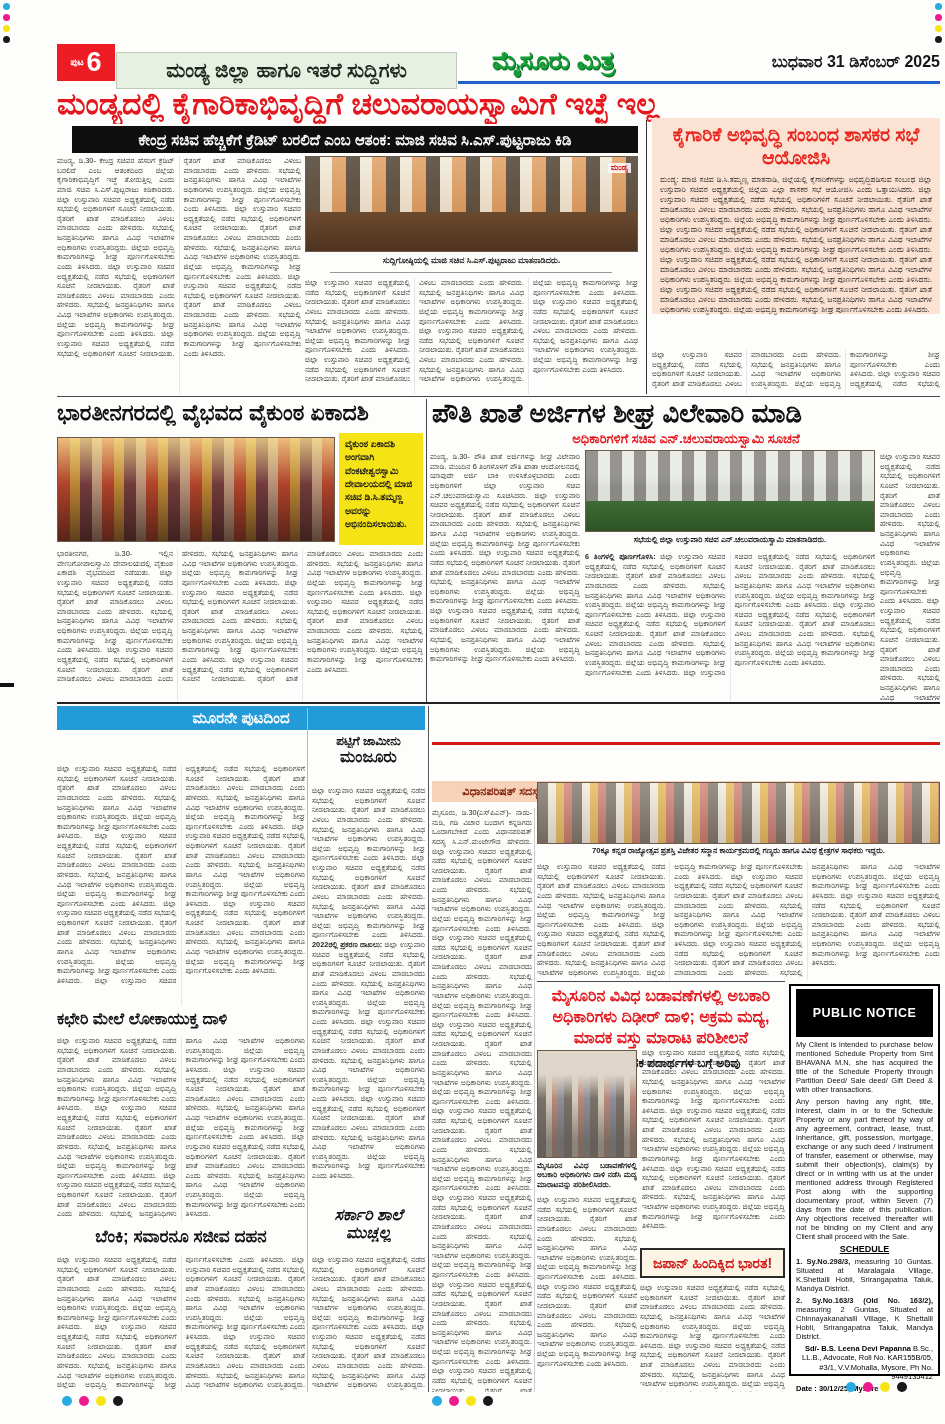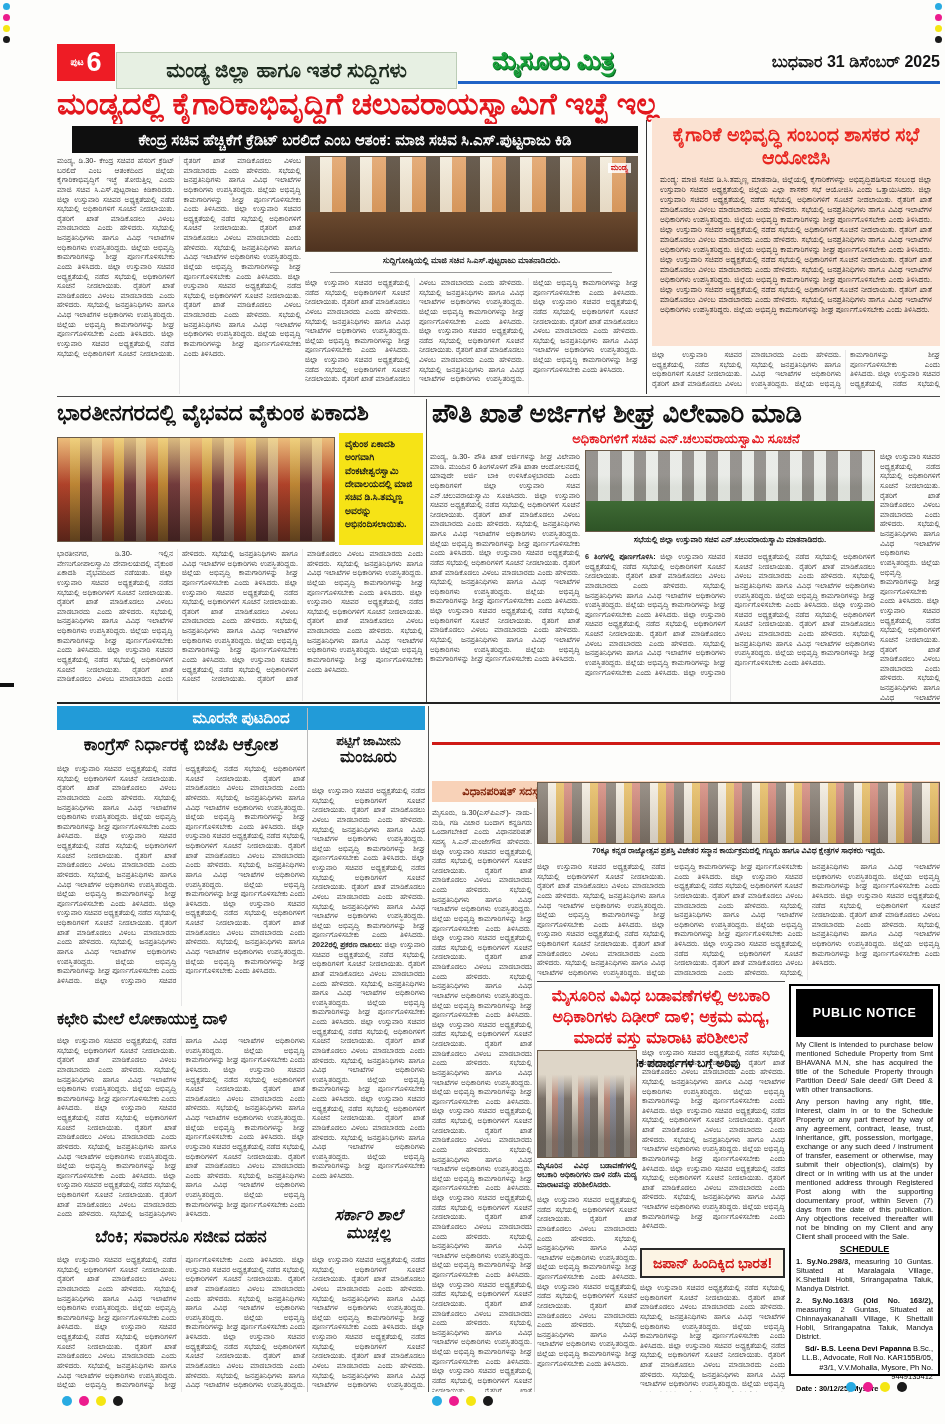--- a/index.html
+++ b/index.html
@@ -49,21 +49,21 @@
     linear-gradient(180deg,#e8ece9 0 30%,rgba(232,236,233,0) 45%);}
   .photo-raj{background-color:#e3d7c6;background-image:
     repeating-linear-gradient(90deg,rgba(50,40,35,.45) 0 10px,rgba(250,245,235,.5) 10px 18px,rgba(230,170,40,.55) 18px 26px,rgba(190,40,30,.4) 26px 34px),
     linear-gradient(180deg,#efe9dd,rgba(60,50,40,.35));}
   .photo-crowd{background-color:#b9b0a4;background-image:
     linear-gradient(180deg,#ded6c8 0 22%,rgba(0,0,0,0) 45%,rgba(90,85,78,.6) 85%),
     repeating-linear-gradient(90deg,rgba(60,50,45,.5) 0 8px,rgba(240,230,215,.5) 8px 14px,rgba(180,60,40,.35) 14px 20px,rgba(60,80,140,.35) 20px 26px);}
   .photo-label{position:absolute;right:6px;top:6px;background:rgba(255,255,255,.85);color:#d01515;
     font-size:8px;font-weight:bold;padding:0 3px;}
   
-  .pinkbox{left:652px;top:118px;width:288px;height:228px;background:#fbe2d2;box-sizing:border-box;padding:6px 8px;}
+  .pinkbox{left:652px;top:118px;width:288px;height:196px;background:#fbe2d2;box-sizing:border-box;padding:6px 8px;}
   .pinkbox .ph{font-size:19px;font-weight:bold;color:#e8251f;text-align:center;line-height:1.2;margin-bottom:5px;}
   .pinkbox .pb{font-size:7.6px;line-height:1.32;text-align:justify;color:#222;overflow:hidden;height:158px;}
   .yellowbox{left:339px;top:433px;width:84px;height:112px;background:#f6e316;box-sizing:border-box;
     padding:5px 6px;font-size:9.2px;font-weight:bold;color:#1a1a1a;line-height:1.45;overflow:hidden;}
   .blueband{left:57px;top:706px;width:368px;height:24px;background:#229bd8;color:#fff;font-size:15px;
     font-weight:bold;text-align:center;line-height:24px;}
   .subpeach{left:432px;top:781px;width:508px;height:21px;background:#f8d2b8;color:#7c1d04;font-size:11px;
     font-weight:bold;text-align:center;line-height:21px;white-space:nowrap;overflow:hidden;}
   .japanbox{left:640px;top:1248px;width:145px;height:30px;border:2px solid #2a2a2a;background:#fcf4e4;
     box-sizing:border-box;color:#d01515;font-size:14px;font-weight:bold;text-align:center;line-height:26px;
@@ -166,21 +166,20 @@
   <div class="abs body-t c2" style="left:585px;top:552px;width:290px;height:150px;">
     <span class="b">6 ತಿಂಗಳಲ್ಲಿ ಪೂರ್ಣಗೊಳಿಸಿ: </span><span>ಜಿಲ್ಲಾ ಉಸ್ತುವಾರಿ ಸಚಿವರ ಅಧ್ಯಕ್ಷತೆಯಲ್ಲಿ ನಡೆದ ಸಭೆಯಲ್ಲಿ ಅಧಿಕಾರಿಗಳಿಗೆ ಸೂಚನೆ ನೀಡಲಾಯಿತು. ರೈತರಿಗೆ ಖಾತೆ ಮಾಡಿಕೊಡಲು ವಿಳಂಬ ಮಾಡಬಾರದು ಎಂದು ಹೇಳಿದರು. ಸಭೆಯಲ್ಲಿ ಜನಪ್ರತಿನಿಧಿಗಳು ಹಾಗೂ ವಿವಿಧ ಇಲಾಖೆಗಳ ಅಧಿಕಾರಿಗಳು ಉಪಸ್ಥಿತರಿದ್ದರು. ಜಿಲ್ಲೆಯ ಅಭಿವೃದ್ಧಿ ಕಾಮಗಾರಿಗಳನ್ನು ಶೀಘ್ರ ಪೂರ್ಣಗೊಳಿಸಬೇಕು ಎಂದು ತಿಳಿಸಿದರು. ಜಿಲ್ಲಾ ಉಸ್ತುವಾರಿ ಸಚಿವರ ಅಧ್ಯಕ್ಷತೆಯಲ್ಲಿ ನಡೆದ ಸಭೆಯಲ್ಲಿ ಅಧಿಕಾರಿಗಳಿಗೆ ಸೂಚನೆ ನೀಡಲಾಯಿತು. ರೈತರಿಗೆ ಖಾತೆ ಮಾಡಿಕೊಡಲು ವಿಳಂಬ ಮಾಡಬಾರದು ಎಂದು ಹೇಳಿದರು. ಸಭೆಯಲ್ಲಿ ಜನಪ್ರತಿನಿಧಿಗಳು ಹಾಗೂ ವಿವಿಧ ಇಲಾಖೆಗಳ ಅಧಿಕಾರಿಗಳು ಉಪಸ್ಥಿತರಿದ್ದರು. ಜಿಲ್ಲೆಯ ಅಭಿವೃದ್ಧಿ ಕಾಮಗಾರಿಗಳನ್ನು ಶೀಘ್ರ ಪೂರ್ಣಗೊಳಿಸಬೇಕು ಎಂದು ತಿಳಿಸಿದರು. ಜಿಲ್ಲಾ ಉಸ್ತುವಾರಿ ಸಚಿವರ ಅಧ್ಯಕ್ಷತೆಯಲ್ಲಿ ನಡೆದ ಸಭೆಯಲ್ಲಿ ಅಧಿಕಾರಿಗಳಿಗೆ ಸೂಚನೆ ನೀಡಲಾಯಿತು. ರೈತರಿಗೆ ಖಾತೆ ಮಾಡಿಕೊಡಲು ವಿಳಂಬ ಮಾಡಬಾರದು ಎಂದು ಹೇಳಿದರು. ಸಭೆಯಲ್ಲಿ ಜನಪ್ರತಿನಿಧಿಗಳು ಹಾಗೂ ವಿವಿಧ ಇಲಾಖೆಗಳ ಅಧಿಕಾರಿಗಳು ಉಪಸ್ಥಿತರಿದ್ದರು. ಜಿಲ್ಲೆಯ ಅಭಿವೃದ್ಧಿ ಕಾಮಗಾರಿಗಳನ್ನು ಶೀಘ್ರ ಪೂರ್ಣಗೊಳಿಸಬೇಕು ಎಂದು ತಿಳಿಸಿದರು. ಜಿಲ್ಲಾ ಉಸ್ತುವಾರಿ ಸಚಿವರ ಅಧ್ಯಕ್ಷತೆಯಲ್ಲಿ ನಡೆದ ಸಭೆಯಲ್ಲಿ ಅಧಿಕಾರಿಗಳಿಗೆ ಸೂಚನೆ ನೀಡಲಾಯಿತು. ರೈತರಿಗೆ ಖಾತೆ ಮಾಡಿಕೊಡಲು ವಿಳಂಬ ಮಾಡಬಾರದು ಎಂದು ಹೇಳಿದರು. ಸಭೆಯಲ್ಲಿ ಜನಪ್ರತಿನಿಧಿಗಳು ಹಾಗೂ ವಿವಿಧ ಇಲಾಖೆಗಳ ಅಧಿಕಾರಿಗಳು ಉಪಸ್ಥಿತರಿದ್ದರು. ಜಿಲ್ಲೆಯ ಅಭಿವೃದ್ಧಿ ಕಾಮಗಾರಿಗಳನ್ನು ಶೀಘ್ರ ಪೂರ್ಣಗೊಳಿಸಬೇಕು ಎಂದು ತಿಳಿಸಿದರು. </span>
   </div>
   <div class="abs body-t" style="left:880px;top:452px;width:60px;height:250px;">
     <span>ಜಿಲ್ಲಾ ಉಸ್ತುವಾರಿ ಸಚಿವರ ಅಧ್ಯಕ್ಷತೆಯಲ್ಲಿ ನಡೆದ ಸಭೆಯಲ್ಲಿ ಅಧಿಕಾರಿಗಳಿಗೆ ಸೂಚನೆ ನೀಡಲಾಯಿತು. ರೈತರಿಗೆ ಖಾತೆ ಮಾಡಿಕೊಡಲು ವಿಳಂಬ ಮಾಡಬಾರದು ಎಂದು ಹೇಳಿದರು. ಸಭೆಯಲ್ಲಿ ಜನಪ್ರತಿನಿಧಿಗಳು ಹಾಗೂ ವಿವಿಧ ಇಲಾಖೆಗಳ ಅಧಿಕಾರಿಗಳು ಉಪಸ್ಥಿತರಿದ್ದರು. ಜಿಲ್ಲೆಯ ಅಭಿವೃದ್ಧಿ ಕಾಮಗಾರಿಗಳನ್ನು ಶೀಘ್ರ ಪೂರ್ಣಗೊಳಿಸಬೇಕು ಎಂದು ತಿಳಿಸಿದರು. ಜಿಲ್ಲಾ ಉಸ್ತುವಾರಿ ಸಚಿವರ ಅಧ್ಯಕ್ಷತೆಯಲ್ಲಿ ನಡೆದ ಸಭೆಯಲ್ಲಿ ಅಧಿಕಾರಿಗಳಿಗೆ ಸೂಚನೆ ನೀಡಲಾಯಿತು. ರೈತರಿಗೆ ಖಾತೆ ಮಾಡಿಕೊಡಲು ವಿಳಂಬ ಮಾಡಬಾರದು ಎಂದು ಹೇಳಿದರು. ಸಭೆಯಲ್ಲಿ ಜನಪ್ರತಿನಿಧಿಗಳು ಹಾಗೂ ವಿವಿಧ ಇಲಾಖೆಗಳ ಅಧಿಕಾರಿಗಳು ಉಪಸ್ಥಿತರಿದ್ದರು. ಜಿಲ್ಲೆಯ ಅಭಿವೃದ್ಧಿ ಕಾಮಗಾರಿಗಳನ್ನು ಶೀಘ್ರ ಪೂರ್ಣಗೊಳಿಸಬೇಕು ಎಂದು ತಿಳಿಸಿದರು. </span>
   </div>
 
   <div class="abs hsep" style="left:57px;top:702px;width:883px;height:2px;background:#222;"></div>
 
   <div class="abs blueband">ಮೂರನೇ ಪುಟದಿಂದ</div>
-  <div class="abs h-black h-center" style="left:57px;top:735px;width:248px;height:24px;font-size:17px;">ಕಾಂಗ್ರೆಸ್ ನಿರ್ಧಾರಕ್ಕೆ ಬಿಜೆಪಿ ಆಕ್ರೋಶ</div>
   <div class="abs" style="left:312px;top:734px;width:113px;height:46px;text-align:center;">
     <div class="h-black" style="font-size:12px;">ಪಟ್ಟಿಗೆ ಜಾಮೀನು</div>
     <div class="h-black" style="font-size:16px;">ಮಂಜೂರು</div>
   </div>
   <div class="abs vsep" style="left:307px;top:708px;height:684px;background:#bbb;"></div>
 
   <div class="abs body-t c2" style="left:57px;top:764px;width:248px;height:242px;">
     <span>ಜಿಲ್ಲಾ ಉಸ್ತುವಾರಿ ಸಚಿವರ ಅಧ್ಯಕ್ಷತೆಯಲ್ಲಿ ನಡೆದ ಸಭೆಯಲ್ಲಿ ಅಧಿಕಾರಿಗಳಿಗೆ ಸೂಚನೆ ನೀಡಲಾಯಿತು. ರೈತರಿಗೆ ಖಾತೆ ಮಾಡಿಕೊಡಲು ವಿಳಂಬ ಮಾಡಬಾರದು ಎಂದು ಹೇಳಿದರು. ಸಭೆಯಲ್ಲಿ ಜನಪ್ರತಿನಿಧಿಗಳು ಹಾಗೂ ವಿವಿಧ ಇಲಾಖೆಗಳ ಅಧಿಕಾರಿಗಳು ಉಪಸ್ಥಿತರಿದ್ದರು. ಜಿಲ್ಲೆಯ ಅಭಿವೃದ್ಧಿ ಕಾಮಗಾರಿಗಳನ್ನು ಶೀಘ್ರ ಪೂರ್ಣಗೊಳಿಸಬೇಕು ಎಂದು ತಿಳಿಸಿದರು. ಜಿಲ್ಲಾ ಉಸ್ತುವಾರಿ ಸಚಿವರ ಅಧ್ಯಕ್ಷತೆಯಲ್ಲಿ ನಡೆದ ಸಭೆಯಲ್ಲಿ ಅಧಿಕಾರಿಗಳಿಗೆ ಸೂಚನೆ ನೀಡಲಾಯಿತು. ರೈತರಿಗೆ ಖಾತೆ ಮಾಡಿಕೊಡಲು ವಿಳಂಬ ಮಾಡಬಾರದು ಎಂದು ಹೇಳಿದರು. ಸಭೆಯಲ್ಲಿ ಜನಪ್ರತಿನಿಧಿಗಳು ಹಾಗೂ ವಿವಿಧ ಇಲಾಖೆಗಳ ಅಧಿಕಾರಿಗಳು ಉಪಸ್ಥಿತರಿದ್ದರು. ಜಿಲ್ಲೆಯ ಅಭಿವೃದ್ಧಿ ಕಾಮಗಾರಿಗಳನ್ನು ಶೀಘ್ರ ಪೂರ್ಣಗೊಳಿಸಬೇಕು ಎಂದು ತಿಳಿಸಿದರು. ಜಿಲ್ಲಾ ಉಸ್ತುವಾರಿ ಸಚಿವರ ಅಧ್ಯಕ್ಷತೆಯಲ್ಲಿ ನಡೆದ ಸಭೆಯಲ್ಲಿ ಅಧಿಕಾರಿಗಳಿಗೆ ಸೂಚನೆ ನೀಡಲಾಯಿತು. ರೈತರಿಗೆ ಖಾತೆ ಮಾಡಿಕೊಡಲು ವಿಳಂಬ ಮಾಡಬಾರದು ಎಂದು ಹೇಳಿದರು. ಸಭೆಯಲ್ಲಿ ಜನಪ್ರತಿನಿಧಿಗಳು ಹಾಗೂ ವಿವಿಧ ಇಲಾಖೆಗಳ ಅಧಿಕಾರಿಗಳು ಉಪಸ್ಥಿತರಿದ್ದರು. ಜಿಲ್ಲೆಯ ಅಭಿವೃದ್ಧಿ ಕಾಮಗಾರಿಗಳನ್ನು ಶೀಘ್ರ ಪೂರ್ಣಗೊಳಿಸಬೇಕು ಎಂದು ತಿಳಿಸಿದರು. ಜಿಲ್ಲಾ ಉಸ್ತುವಾರಿ ಸಚಿವರ ಅಧ್ಯಕ್ಷತೆಯಲ್ಲಿ ನಡೆದ ಸಭೆಯಲ್ಲಿ ಅಧಿಕಾರಿಗಳಿಗೆ ಸೂಚನೆ ನೀಡಲಾಯಿತು. ರೈತರಿಗೆ ಖಾತೆ ಮಾಡಿಕೊಡಲು ವಿಳಂಬ ಮಾಡಬಾರದು ಎಂದು ಹೇಳಿದರು. ಸಭೆಯಲ್ಲಿ ಜನಪ್ರತಿನಿಧಿಗಳು ಹಾಗೂ ವಿವಿಧ ಇಲಾಖೆಗಳ ಅಧಿಕಾರಿಗಳು ಉಪಸ್ಥಿತರಿದ್ದರು. ಜಿಲ್ಲೆಯ ಅಭಿವೃದ್ಧಿ ಕಾಮಗಾರಿಗಳನ್ನು ಶೀಘ್ರ ಪೂರ್ಣಗೊಳಿಸಬೇಕು ಎಂದು ತಿಳಿಸಿದರು. ಜಿಲ್ಲಾ ಉಸ್ತುವಾರಿ ಸಚಿವರ ಅಧ್ಯಕ್ಷತೆಯಲ್ಲಿ ನಡೆದ ಸಭೆಯಲ್ಲಿ ಅಧಿಕಾರಿಗಳಿಗೆ ಸೂಚನೆ ನೀಡಲಾಯಿತು. ರೈತರಿಗೆ ಖಾತೆ ಮಾಡಿಕೊಡಲು ವಿಳಂಬ ಮಾಡಬಾರದು ಎಂದು ಹೇಳಿದರು. ಸಭೆಯಲ್ಲಿ ಜನಪ್ರತಿನಿಧಿಗಳು ಹಾಗೂ ವಿವಿಧ ಇಲಾಖೆಗಳ ಅಧಿಕಾರಿಗಳು ಉಪಸ್ಥಿತರಿದ್ದರು. ಜಿಲ್ಲೆಯ ಅಭಿವೃದ್ಧಿ ಕಾಮಗಾರಿಗಳನ್ನು ಶೀಘ್ರ ಪೂರ್ಣಗೊಳಿಸಬೇಕು ಎಂದು ತಿಳಿಸಿದರು. ಜಿಲ್ಲಾ ಉಸ್ತುವಾರಿ ಸಚಿವರ ಅಧ್ಯಕ್ಷತೆಯಲ್ಲಿ ನಡೆದ ಸಭೆಯಲ್ಲಿ ಅಧಿಕಾರಿಗಳಿಗೆ ಸೂಚನೆ ನೀಡಲಾಯಿತು. ರೈತರಿಗೆ ಖಾತೆ ಮಾಡಿಕೊಡಲು ವಿಳಂಬ ಮಾಡಬಾರದು ಎಂದು ಹೇಳಿದರು. ಸಭೆಯಲ್ಲಿ ಜನಪ್ರತಿನಿಧಿಗಳು ಹಾಗೂ ವಿವಿಧ ಇಲಾಖೆಗಳ ಅಧಿಕಾರಿಗಳು ಉಪಸ್ಥಿತರಿದ್ದರು. ಜಿಲ್ಲೆಯ ಅಭಿವೃದ್ಧಿ ಕಾಮಗಾರಿಗಳನ್ನು ಶೀಘ್ರ ಪೂರ್ಣಗೊಳಿಸಬೇಕು ಎಂದು ತಿಳಿಸಿದರು. </span>
   </div>
   <div class="abs h-black" style="left:57px;top:1010px;width:248px;height:22px;font-size:16px;">ಕಛೇರಿ ಮೇಲೆ ಲೋಕಾಯುಕ್ತ ದಾಳಿ</div>

